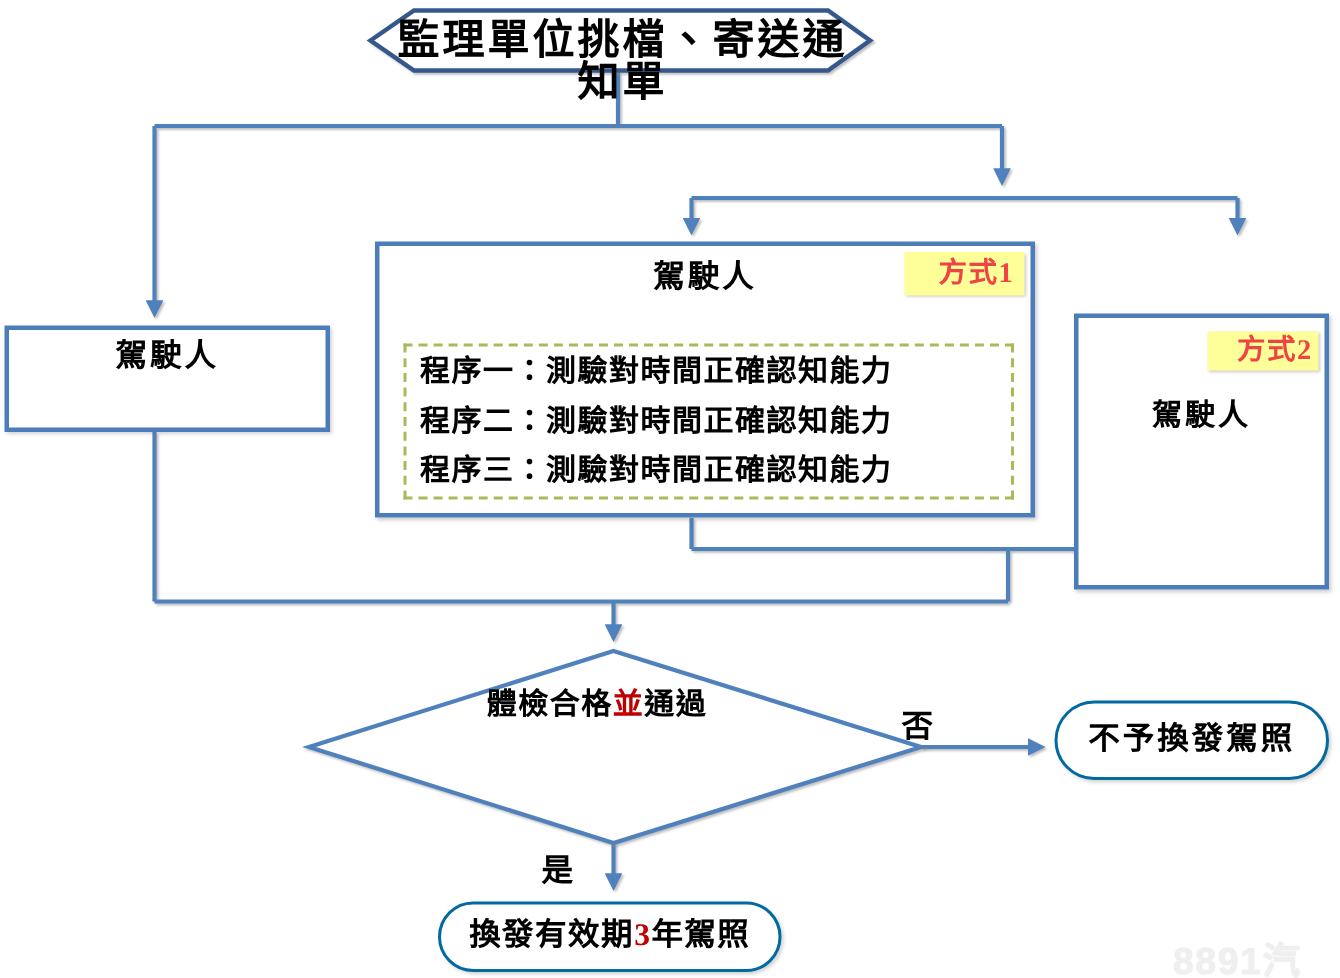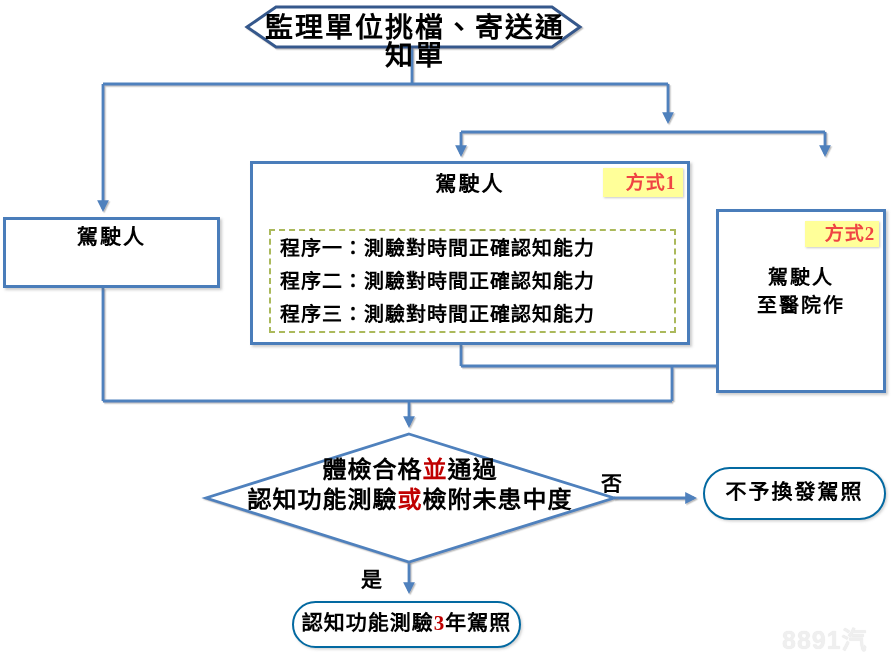--- a/index.html
+++ b/index.html
@@ -55,21 +55,21 @@
     border:2px dashed #ABB95B;
     text-align:left;
     font-size:20px; line-height:33px;
     padding:1px 0 0 9px;
     letter-spacing:1px;
   }
 
   #method2-box { left:716px; top:161px; width:170px; height:184px;margin-top:48px; }
   #method2-lines { margin-top:51px; font-size:20px; line-height:28px; letter-spacing:2px; }
 
-  #decision-text { left:225px; top:455px; width:370px; font-size:24px; line-height:30px; letter-spacing:1px; }
+  #decision-text { left:213px; top:455px; width:370px; font-size:20px; line-height:30px; letter-spacing:1px; }
 
   #reject-box { left:703px; top:467px; width:183px; height:53px; border-radius:27px; font-size:21px; line-height:47px; letter-spacing:2px; }
   #renew-box  { left:292px; top:601px; width:229px; height:47px; border-radius:24px; font-size:21px; line-height:41px; letter-spacing:1px; }
 
   .edge-label { position:absolute; font-size:21px; letter-spacing:0; }
   #no-label  { left:601px; top:467px; }
   #yes-label { left:361px; top:563px; }
 
   .red { color:#C00000; }
 
@@ -135,31 +135,29 @@
       <div>程序一：測驗對時間正確認知能力</div>
       <div>程序二：測驗對時間正確認知能力</div>
       <div>程序三：測驗對時間正確認知能力</div>
     </div>
   </div>
 
   <div class="box" id="method2-box">
     <div class="badge" id="badge2">方式2</div>
     <div id="method2-lines">
       <div>駕駛人</div>
-      <div>至醫院作</div>
     </div>
   </div>
 
   <div class="node-text" id="decision-text">
     <div><span>體檢合格</span><span class="red">並</span><span>通過</span></div>
-    <div><span>認知功能測驗</span><span class="red">或</span><span>檢附未患中度</span></div>
   </div>
 
   <div class="edge-label" id="no-label">否</div>
   <div class="edge-label" id="yes-label">是</div>
 
   <div class="rounded" id="reject-box">不予換發駕照</div>
 
-  <div class="rounded" id="renew-box"><span>認知功能測驗</span><span class="red">3</span><span>年駕照</span></div>
+  <div class="rounded" id="renew-box"><span>換發有效期</span><span class="red">3</span><span>年駕照</span></div>
 
   <div id="watermark">8891汽車</div>
 
 </div>
 
 </body></html>

